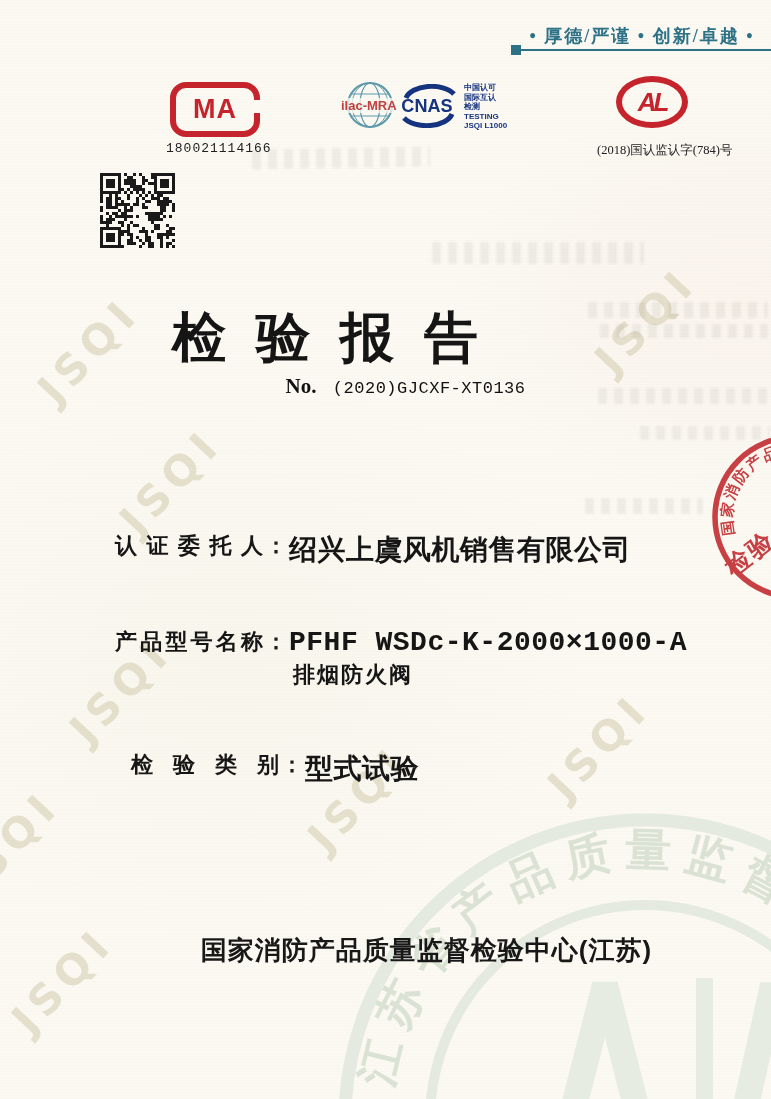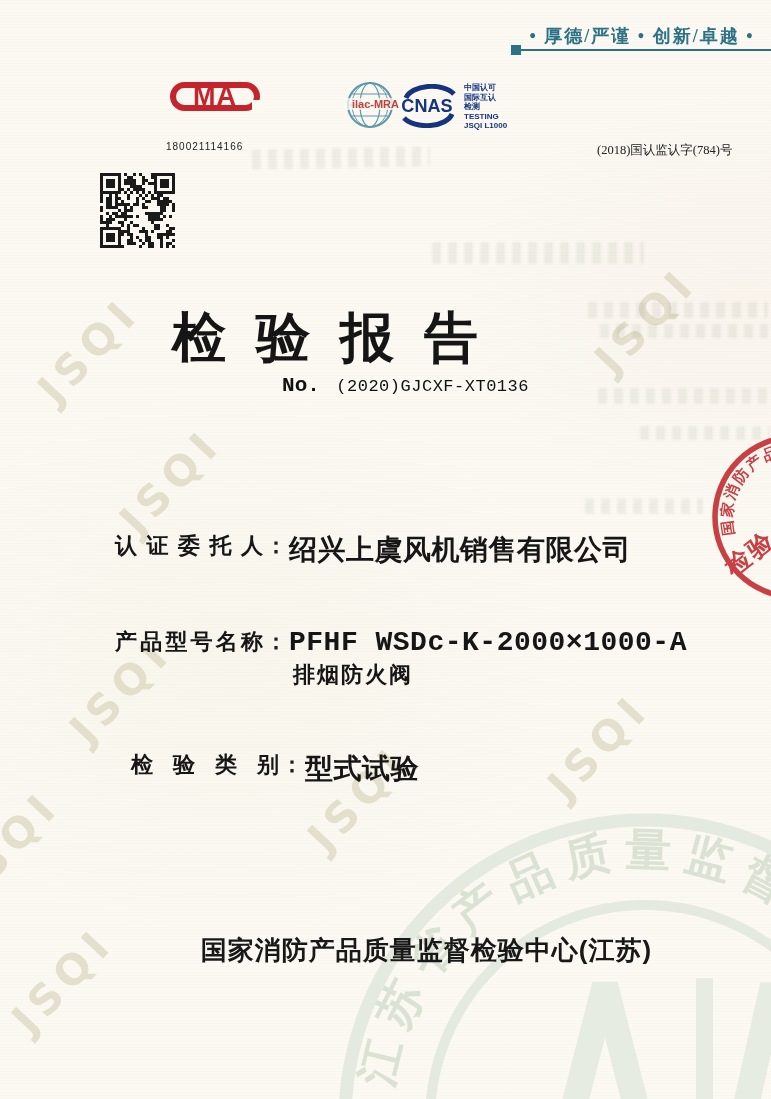--- a/index.html
+++ b/index.html
@@ -27,33 +27,33 @@
   
   .slogan{
     position:absolute;top:24px;left:513px;width:258px;text-align:center;
     font-size:18px;font-weight:bold;letter-spacing:2px;color:#2d7186;
     font-family:"Liberation Serif","DejaVu Serif",serif;
   }
   .slogan-rule{position:absolute;top:49px;left:513px;width:258px;height:2px;background:#2d7186;}
   .slogan-square{position:absolute;top:45px;left:511px;width:10px;height:10px;background:#2d7186;}
   
   .cma{
-    position:absolute;left:170px;top:82px;width:90px;height:29px;
+    position:absolute;left:170px;top:82px;width:90px;height:55px;
     border:6px solid #c5242c;border-radius:16px;box-sizing:border-box;
     display:flex;align-items:center;justify-content:center;
   }
   .cma-letters{font-weight:bold;font-size:27px;letter-spacing:1px;color:#c5242c;
     font-family:"Liberation Sans",sans-serif;transform:scaleY(1.05);}
   .cma-notch{position:absolute;right:-8px;top:12px;width:10px;height:13px;background:#fbf9f2;}
-  .cma-code{position:absolute;left:166px;top:141px;font-family:Liberation Sans, sans-serif;
-    font-size:10px;letter-spacing:1px;color:#222;}
+  .cma-code{position:absolute;left:166px;top:141px;font-family:Liberation Mono, monospace;
+    font-size:13px;letter-spacing:1px;color:#222;}
   .ilac{position:absolute;left:346px;top:81px;width:48px;height:48px;}
   .ilac-label{
-    position:absolute;left:341px;top:98px;width:58px;text-align:right;
-    font-size:11px;font-weight:bold;color:#c2403f;background:rgba(251,249,242,.75);
+    position:absolute;left:341px;top:98px;width:58px;text-align:left;
+    font-size:13px;font-weight:bold;color:#c2403f;background:rgba(251,249,242,.75);
     font-family:"Liberation Sans",sans-serif;letter-spacing:0;
   }
   .cnas-wrap{position:absolute;left:398px;top:84px;width:62px;height:44px;}
   .cnas-word{
     position:absolute;left:2px;top:11px;font-size:19px;font-weight:bold;color:#16337f;
     font-family:"Liberation Sans",sans-serif;letter-spacing:0px;transform:scaleX(.95);
   }
   .cnas-lines{position:absolute;left:464px;top:83px;line-height:9.5px;color:#16337f;}
   .cnas-lines div{font-size:8px;font-weight:bold;transform-origin:left top;}
   .cal{
@@ -71,21 +71,21 @@
   .title{
     position:absolute;top:302px;left:0;width:650px;text-align:center;
     font-family:"Liberation Serif","DejaVu Serif",serif;font-weight:bold;
     font-size:54px;letter-spacing:30px;text-indent:30px;color:#151515;
   }
   .report-no{
     position:absolute;top:374px;left:0;width:771px;text-align:center;
     transform:translateX(20px);white-space:nowrap;
   }
   .report-no .prefix{
-    font-family:Liberation Mono, monospace;font-weight:bold;font-size:21px;color:#111;
+    font-family:Liberation Serif, serif;font-weight:bold;font-size:21px;color:#111;
     margin-right:12px;
   }
   .report-no .value{
     font-family:"Liberation Mono","DejaVu Sans Mono",monospace;font-size:17px;color:#111;
     letter-spacing:.5px;
   }
   
   .field{position:absolute;left:115px;white-space:nowrap;}
   .field .lbl{
     display:inline-block;width:148px;font-weight:bold;font-size:22px;color:#161616;
@@ -177,20 +177,23 @@
     <span class="cnas-word">CNAS</span>
   </div>
   <div class="cnas-lines">
     <div>中国认可</div>
     <div>国际互认</div>
     <div>检测</div>
     <div>TESTING</div>
     <div>JSQI L1000</div>
   </div>
 
+  <div class="cal">
+    <span class="cal-letters">AL</span>
+  </div>
   <div class="cal-code">(2018)国认监认字(784)号</div>
 
   <div class="qr"><svg id="qr-svg" width="75" height="75" viewBox="0 0 75 75">
         <rect x="0" y="0" width="21" height="21" fill="#1a1a1a"></rect>
         <rect x="3" y="3" width="15" height="15" fill="#fbf9f2"></rect>
         <rect x="6" y="6" width="9" height="9" fill="#1a1a1a"></rect>
         <rect x="54" y="0" width="21" height="21" fill="#1a1a1a"></rect>
         <rect x="57" y="3" width="15" height="15" fill="#fbf9f2"></rect>
         <rect x="60" y="6" width="9" height="9" fill="#1a1a1a"></rect>
         <rect x="0" y="54" width="21" height="21" fill="#1a1a1a"></rect>

